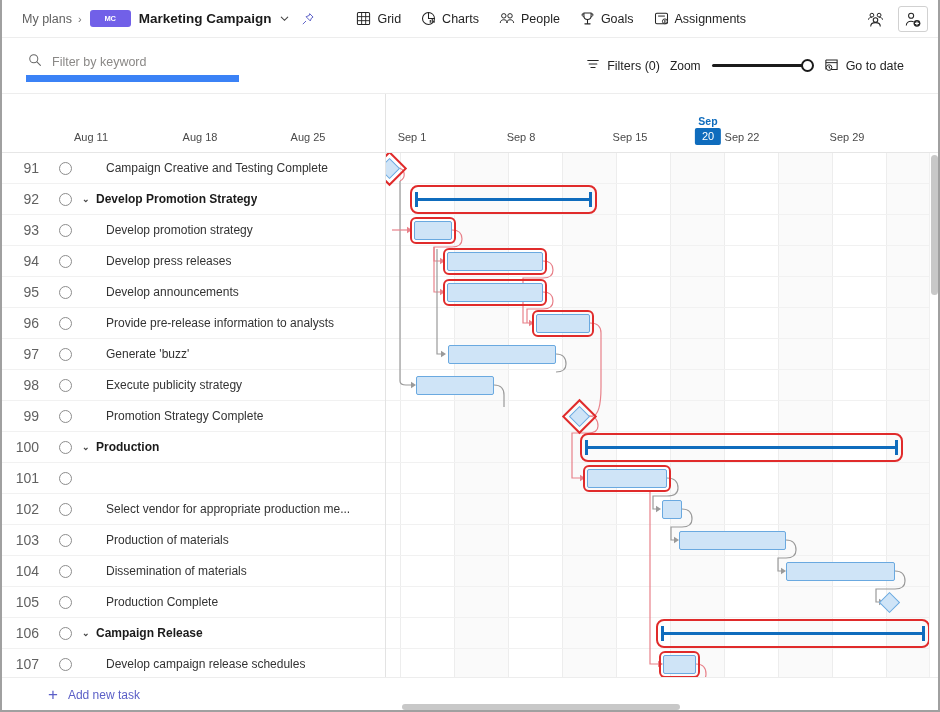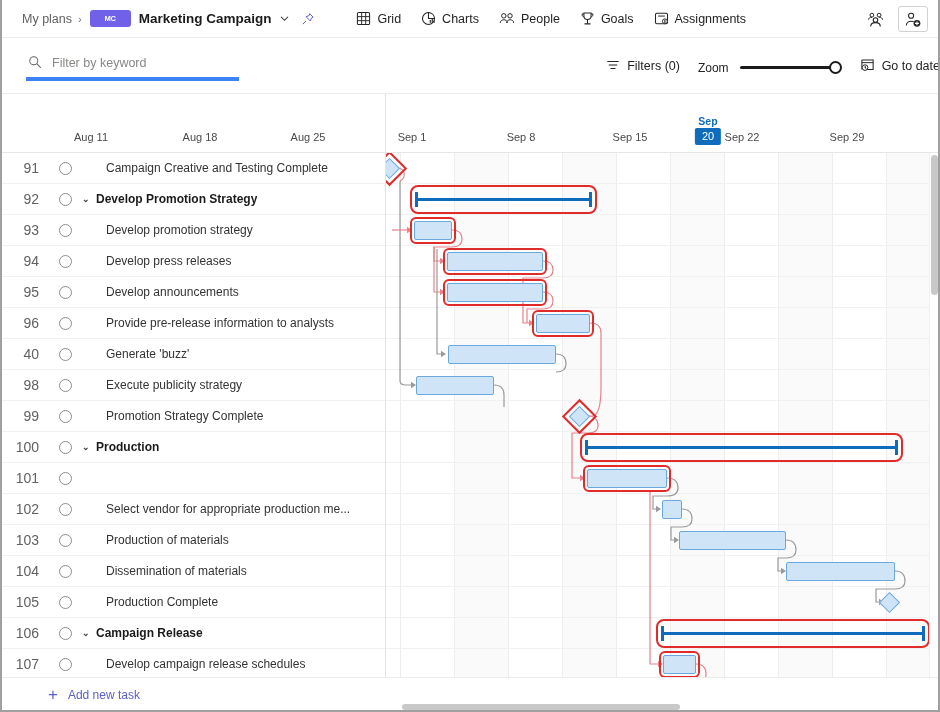--- a/index.html
+++ b/index.html
@@ -48,29 +48,29 @@
   .icon-btn.boxed { border:1px solid #d1d1d1; width:30px; height:26px; }
 
   
   .toolbar {
     position:absolute; left:0; top:38px; width:940px; height:56px;
     background:#fff; border-bottom:1px solid #ededed;
     display:flex; align-items:center;
   }
   .search-wrap {
     margin-left:26px; width:213px; display:flex; align-items:center; gap:8px;
-    border-bottom:4px solid #3b82f6; padding:4px 2px 5px 2px;
+    border-bottom:7px solid #3b82f6; padding:4px 2px 5px 2px;
   }
   .search-wrap input {
     border:none; outline:none; font-family:"Liberation Sans", sans-serif;
     font-size:12.5px; color:#242424; width:100%; background:transparent;
   }
   .search-wrap input::placeholder { color:#8a8886; }
-  .tb-right { margin-left:auto; display:flex; align-items:flex-end;
-              gap:18px; }
+  .tb-right { margin-left:auto; display:flex; align-items:center;
+              gap:10px; padding-right:36px; }
   .tb-item { display:flex; align-items:center; gap:7px; font-size:12.5px;
              color:#242424; cursor:pointer; }
   .zoom-group { display:flex; align-items:center; gap:11px; }
   .slider { position:relative; width:102px; height:14px; display:flex; align-items:center; }
   .slider .rail { position:absolute; left:0; right:9px; height:2.5px;
                   background:#1b1b1b; border-radius:2px; }
   .slider .knob { position:absolute; right:0; width:13px; height:13px;
                   border-radius:50%; border:2px solid #1b1b1b; background:#fff;
                   cursor:pointer; }
 
@@ -513,21 +513,21 @@
             <span class="rid">96</span>
             <span class="rcheck">
               <span></span>
             </span>
             <span class="rlabel">
               <span class="indent"></span>
               <span>Provide pre-release information to analysts</span>
             </span>
           </div>
           <div class="row">
-            <span class="rid">40</span>
+            <span class="rid">97</span>
             <span class="rcheck">
               <span></span>
             </span>
             <span class="rlabel">
               <span class="indent"></span>
               <span>Generate 'buzz'</span>
             </span>
           </div>
           <div class="row">
             <span class="rid">98</span>

